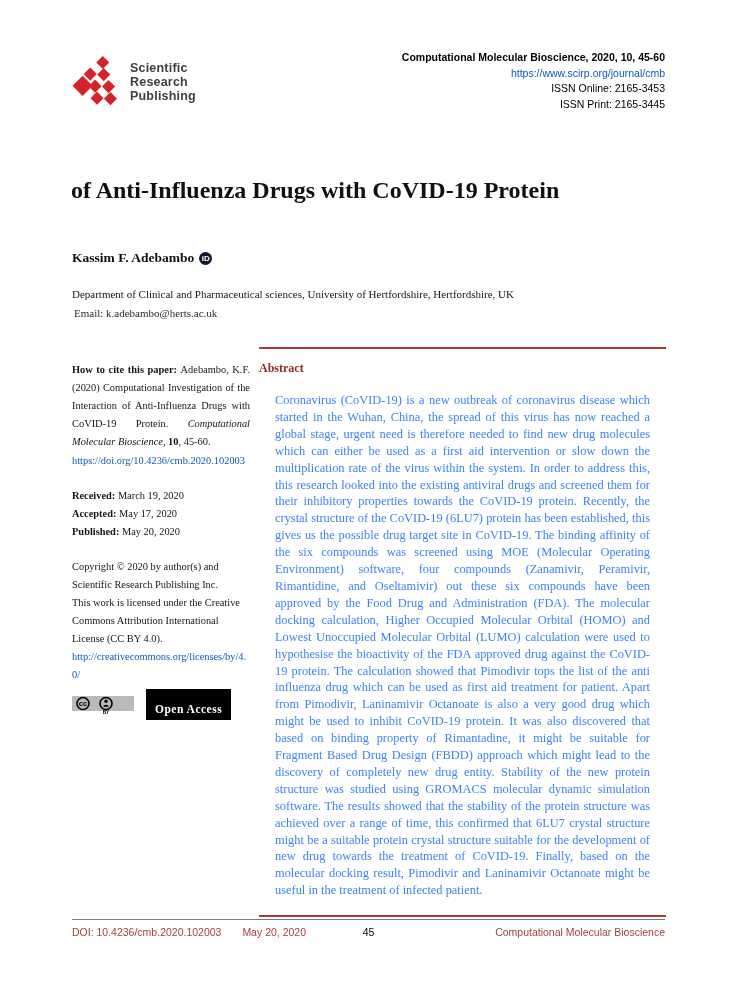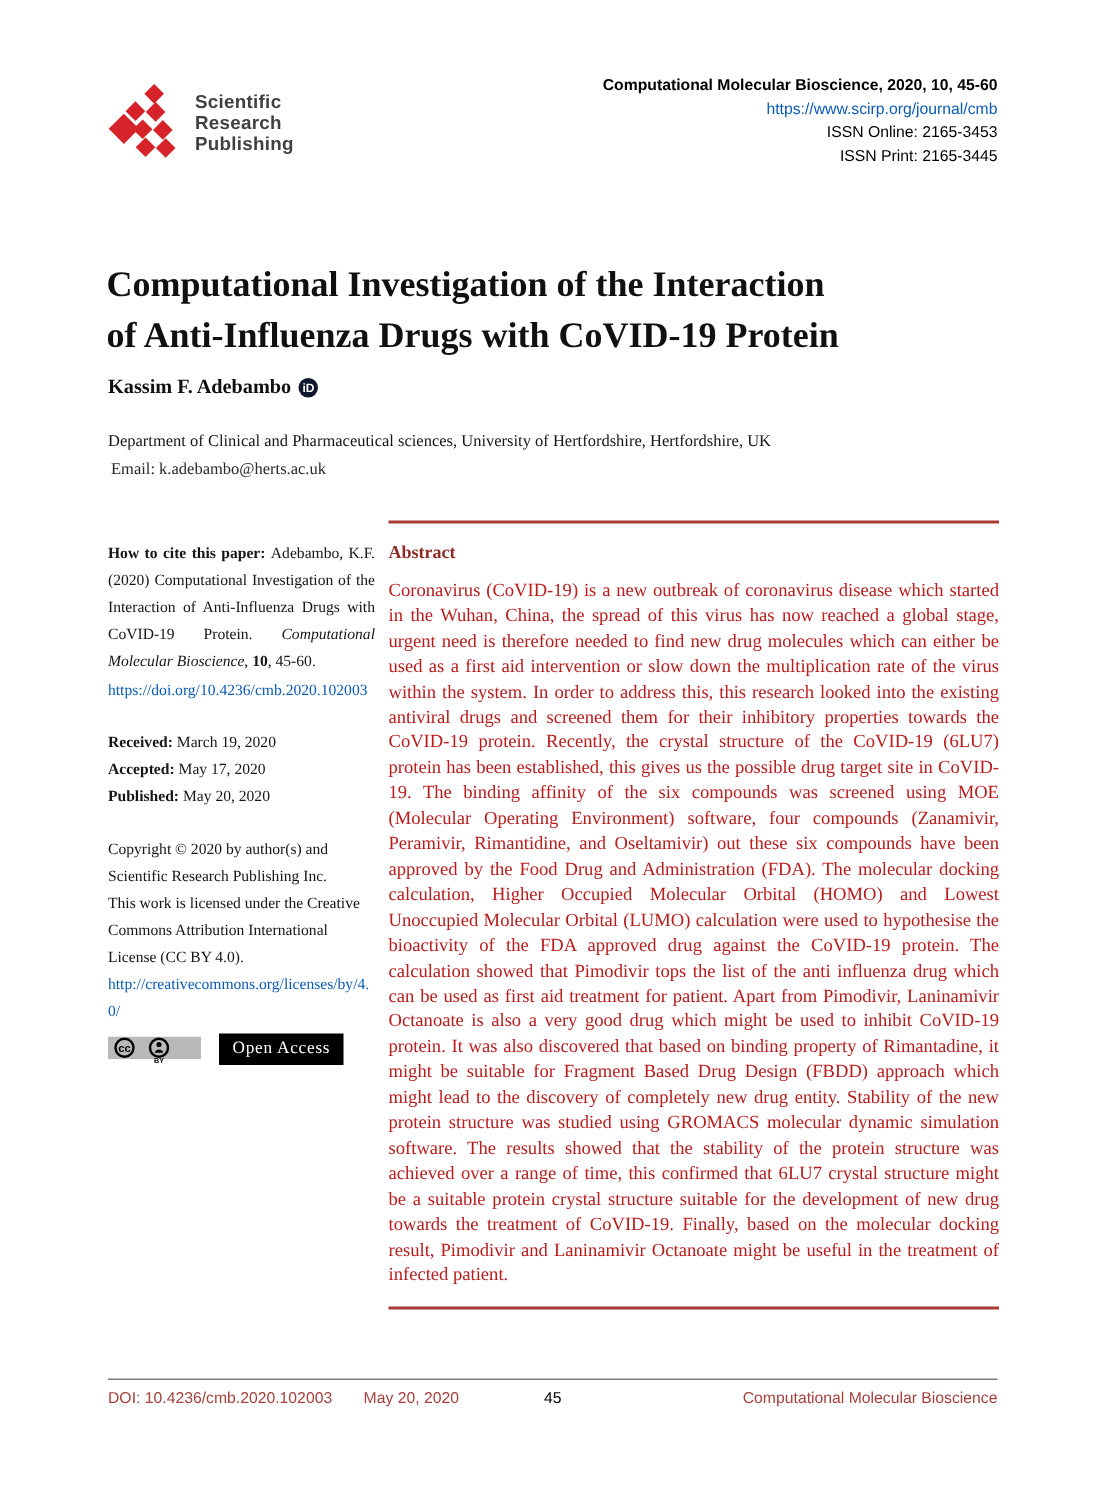--- a/index.html
+++ b/index.html
@@ -45,32 +45,32 @@
   .sidebar p { margin:0; }
   .cite { text-align:justify; }
   .cite b { font-weight:bold; }
   .doi-line { margin-top:1px; word-break:break-all; }
   .dates { margin-top:17px; }
   .copyright-block { margin-top:17px; }
   .cc-link-line { word-break:break-all; }
   .badges { margin-top:5px; display:flex; align-items:center; gap:12px; }
   .oa-badge {
     background:#000; color:#fff; font-family:"Liberation Serif", serif;
-    font-weight:normal; font-size:11.5px; padding:1px 9px 2px; letter-spacing:0.5px; cursor:pointer;
+    font-weight:bold; font-size:11.5px; padding:11px 9px 2px; letter-spacing:0.5px; cursor:pointer;
   }
   .cc-badge { cursor:pointer; display:block; }
 
   
   .main { position:absolute; left:259px; top:347px; width:407px; }
   .rule { height:0; border-top:2px solid #a93b33; }
   .abstract-h {
     margin:12px 0 9px; font-size:12px; font-weight:bold; color:#8e2a24;
   }
   .abstract-text {
-    margin:0; text-align:justify; font-size:12.4px; line-height:16.9px; color:#b91c1c;
+    margin:16px; text-align:justify; font-size:12.4px; line-height:16.9px; color:#3b82f6;
   }
   .rule-bottom { margin-top:13px; }
 
   
   .footer-line { position:absolute; left:72px; top:919px; width:593px; border-top:1.5px solid #7a7a7a; }
   .footer {
     position:absolute; left:72px; top:926px; width:593px;
     font-family:"Liberation Sans", sans-serif; font-size:10.5px; color:#a4403c;
   }
   .footer .date { margin-left:18px; }
@@ -103,21 +103,20 @@
   </div>
 
   <div class="header-meta">
     <div class="journal-line">Computational Molecular Bioscience, 2020, 10, 45-60</div>
     <div><a class="link">https://www.scirp.org/journal/cmb</a></div>
     <div>ISSN Online: 2165-3453</div>
     <div>ISSN Print: 2165-3445</div>
   </div>
 
   <h1 class="title">
-    <span>Computational Investigation of the Interaction</span>
     <span>of Anti-Influenza Drugs with CoVID-19 Protein</span>
   </h1>
 
   <div class="author-line">
     <span>Kassim F. Adebambo</span><span class="orcid">iD</span>
   </div>
 
   <div class="affiliation">Department of Clinical and Pharmaceutical sciences, University of Hertfordshire, Hertfordshire, UK</div>
   <div class="email-line"><span>Email: </span><span>k.adebambo@herts.ac.uk</span></div>
 

